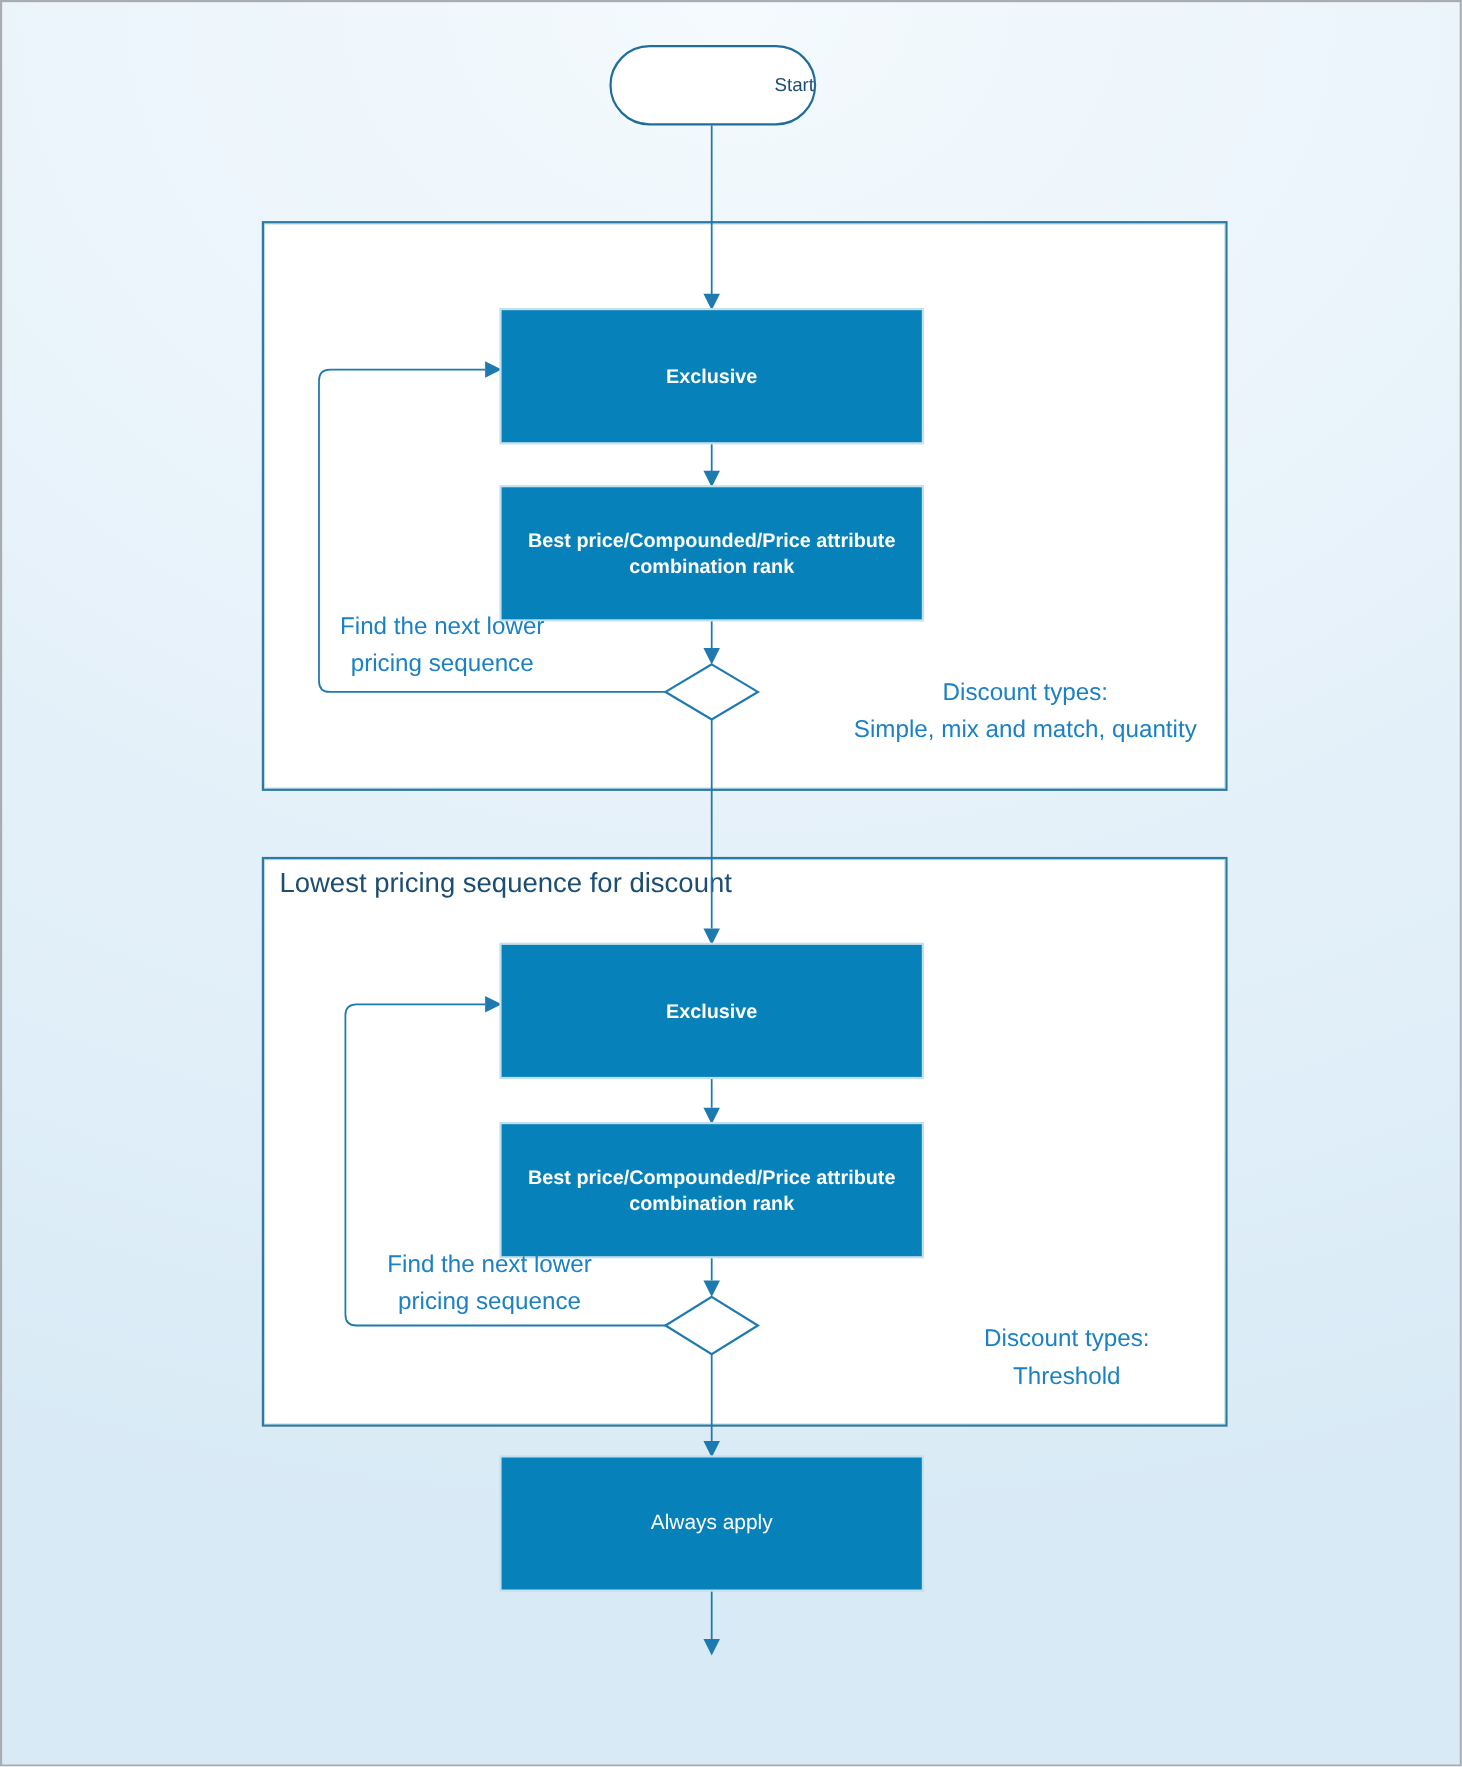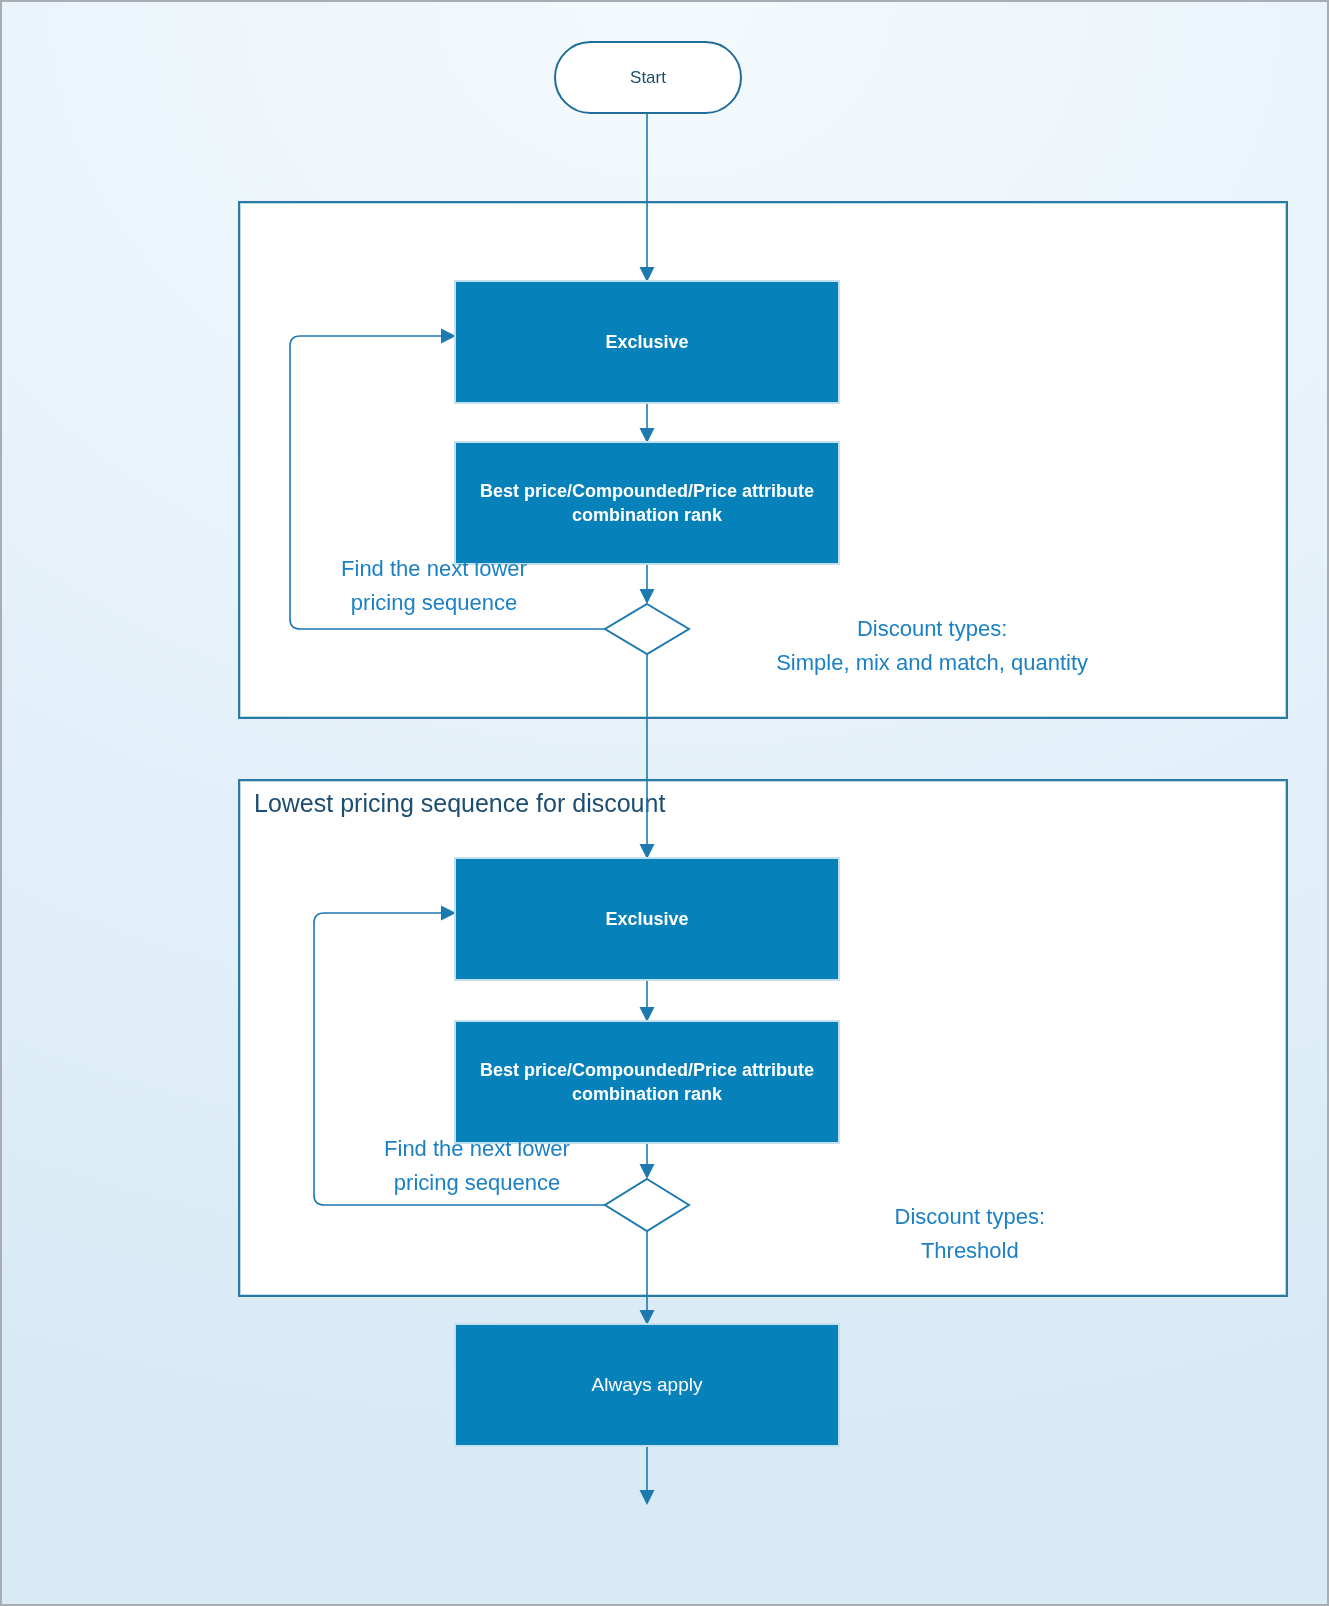--- a/index.html
+++ b/index.html
@@ -11,21 +11,21 @@
     background:
       radial-gradient(ellipse 140% 90% at 50% 0%,
         var(--bg-top,#f4fafd) 0%,
         #e7f2fa 48%,
         var(--bg-bottom,#d8eaf6) 100%);
     font-family:"Liberation Sans","DejaVu Sans",sans-serif;
     overflow:hidden;
   }
   .group{
     position:absolute;
-    width:1050px;height:518px;
+    width:878px;height:518px;
     background:#ffffff;
     border:2px solid var(--group-border,#2a7aa3);
     box-shadow:inset 0 0 0 1px #bcd9e8;
     box-sizing:border-box;
   }
   .group-title{
     position:absolute;left:14px;top:8px;
     font-size:25px;
     color:var(--dark-text,#1b4e70);
   }
@@ -52,21 +52,20 @@
     font-size:17px;
     color:var(--dark-text,#1b4e70);
     box-sizing:border-box;
   }
   .note{
     position:absolute;
     white-space:pre-line;
     font-size:22px;
     line-height:34px;
     color:var(--annotation-text,#1b80c4);
-    padding-left:32px;
   }
   .note.center{text-align:center;}
   .note.right{text-align:center;}
   svg.overlay{
     position:absolute;left:0;top:0;
     pointer-events:none;
   }
   svg.overlay line, svg.overlay path{
     stroke:var(--line,#1d7ab0);
     stroke-width:1.6;
@@ -119,21 +118,21 @@
     <line x1="645" y1="1229" x2="645" y2="1308"></line>
     <polygon class="arrow" points="637.5,1308 652.5,1308 645,1323"></polygon>
 
     <line x1="645" y1="1431" x2="645" y2="1488"></line>
     <polygon class="arrow" points="637.5,1488 652.5,1488 645,1503"></polygon>
 
     <polygon class="diamond" points="645,602 687,627 645,652 603,627"></polygon>
     <polygon class="diamond" points="645,1177 687,1203 645,1229 603,1203"></polygon>
   </svg>
 
-  <div class="oval" style="top:39px;">
+  <div class="oval" style="top:39px;justify-content:flex-end;">
     <span>Start</span>
   </div>
 
   <div class="node bold" style="top:280px;">
     <span class="lbl">Exclusive</span>
   </div>
   <div class="node bold" style="top:441px;">
     <span class="lbl">Best price/Compounded/Price attribute
 combination rank</span>
   </div>

